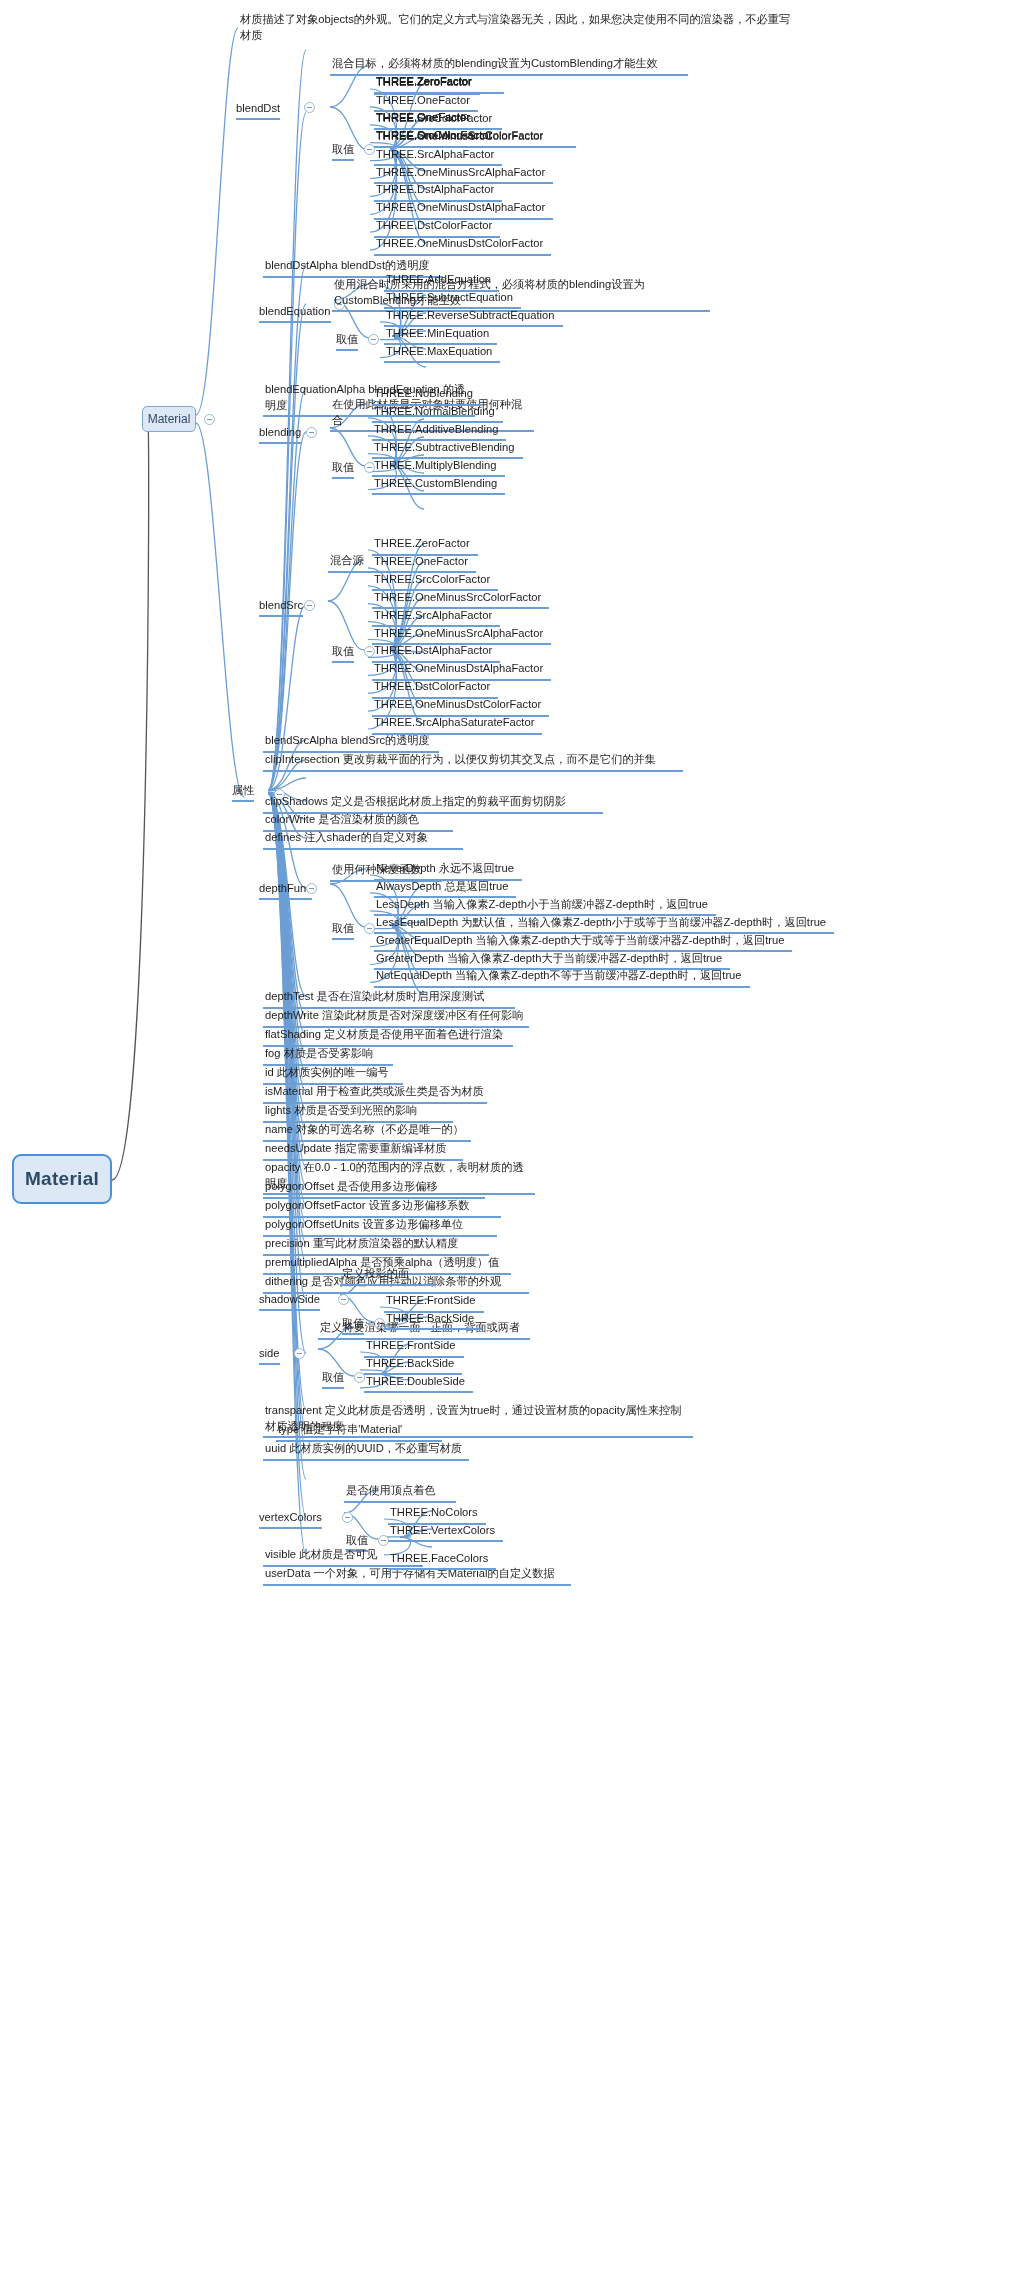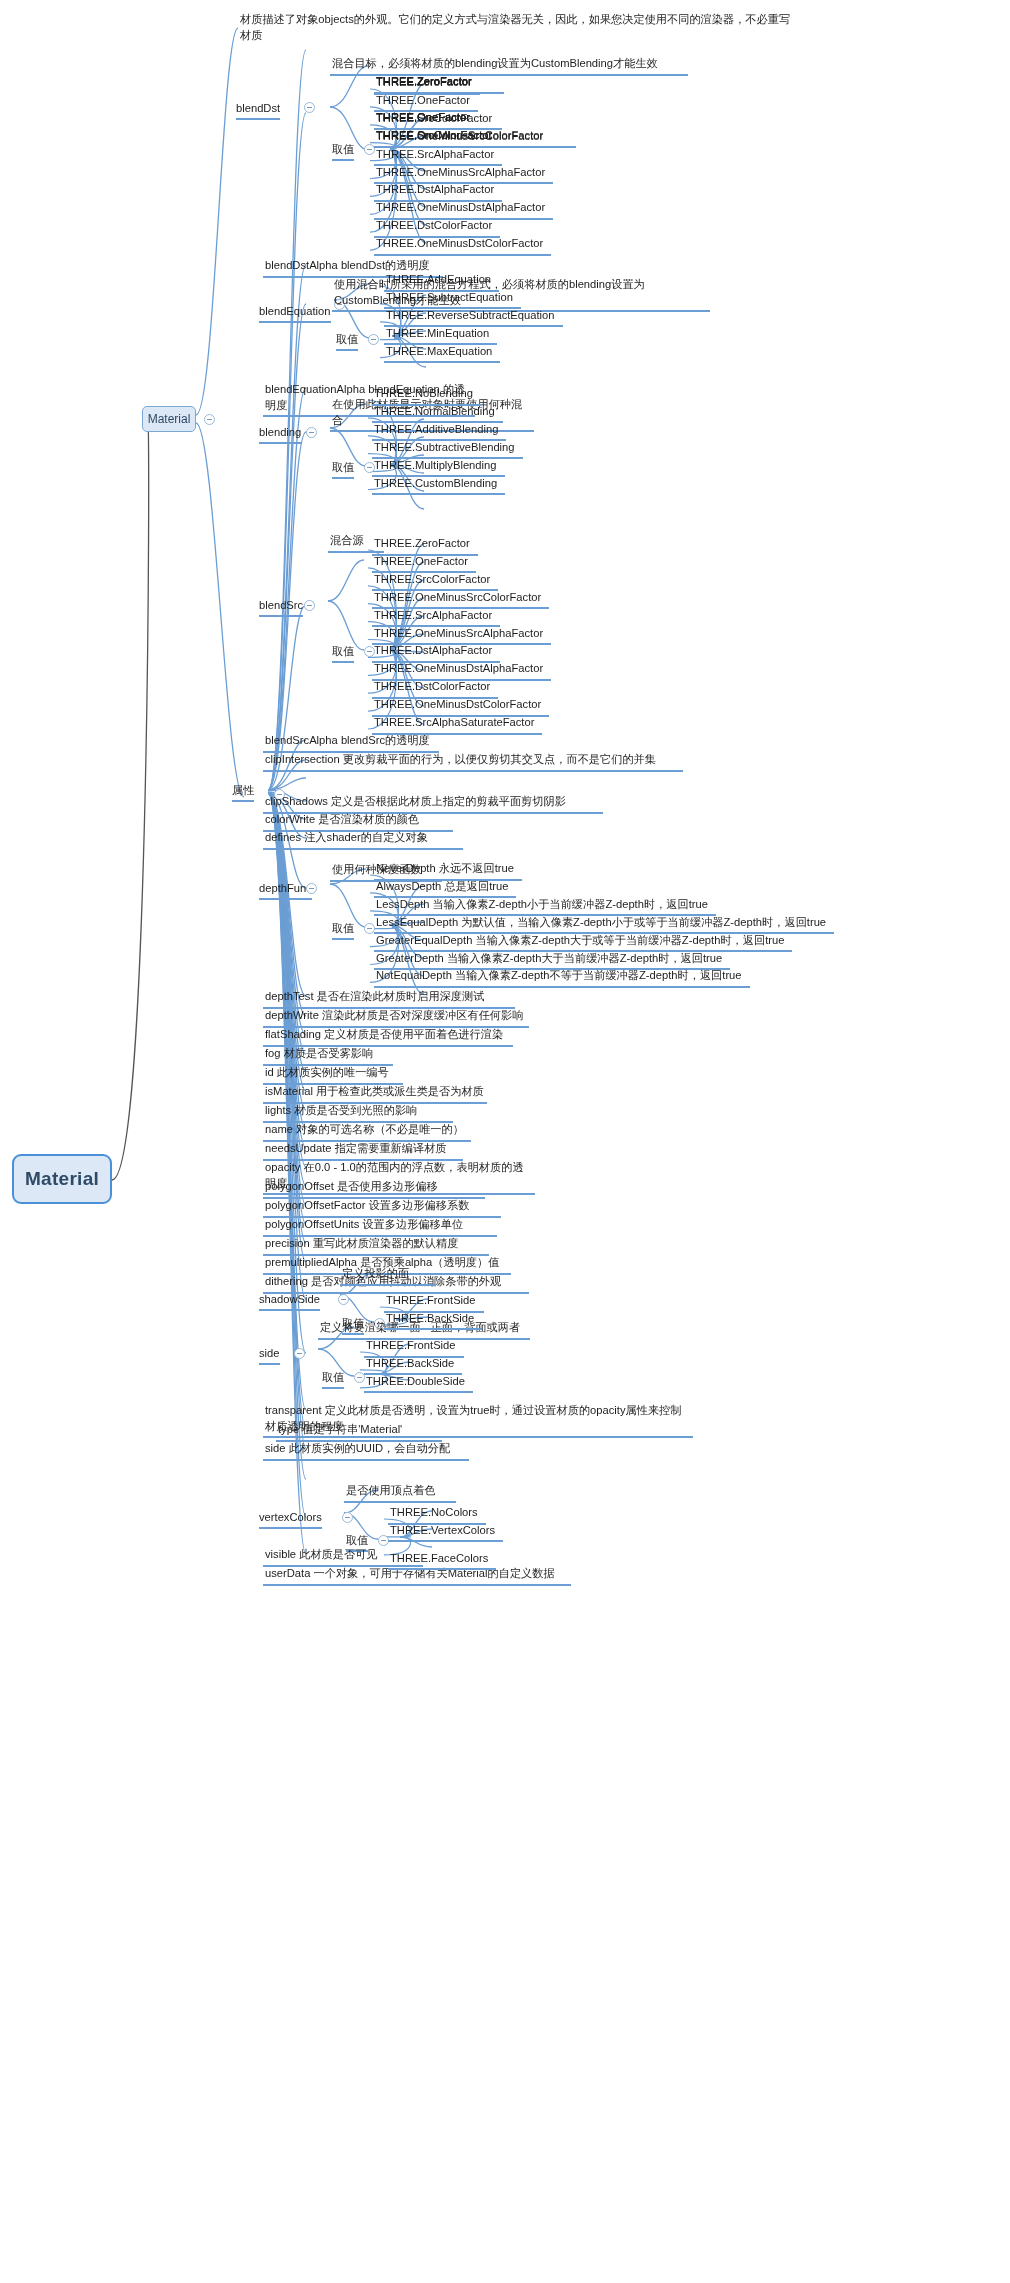--- a/index.html
+++ b/index.html
@@ -326,21 +326,21 @@
   <div class="topic ul" style="left:330px;top:397px;width:204px;">在使用此材质显示对象时要使用何种混合</div>
   <div class="label" style="left:332px;top:460px;">
     <span>取值</span>
   </div>
   <div class="toggle" style="left:364px;top:462px;"></div>
 
   <div class="label" style="left:259px;top:598px;">
     <span>blendSrc</span>
   </div>
   <div class="toggle" style="left:304px;top:600px;"></div>
-  <div class="topic ul" style="left:328px;top:533px;width:56px;">混合源</div>
+  <div class="topic ul" style="left:328px;top:553px;width:56px;">混合源</div>
   <div class="label" style="left:332px;top:644px;">
     <span>取值</span>
   </div>
   <div class="toggle" style="left:364px;top:646px;"></div>
 
   <div class="topic ul" style="left:263px;top:733px;width:176px;">blendSrcAlpha blendSrc的透明度</div>
   <div class="topic ul" style="left:263px;top:752px;width:420px;">clipIntersection 更改剪裁平面的行为，以便仅剪切其交叉点，而不是它们的并集</div>
   <div class="topic ul" style="left:263px;top:794px;width:340px;">clipShadows 定义是否根据此材质上指定的剪裁平面剪切阴影</div>
   <div class="topic ul" style="left:263px;top:812px;width:190px;">colorWrite 是否渲染材质的颜色</div>
   <div class="topic ul" style="left:263px;top:830px;width:200px;">defines 注入shader的自定义对象</div>
@@ -387,21 +387,21 @@
   </div>
   <div class="toggle" style="left:294px;top:1348px;"></div>
   <div class="topic ul" style="left:318px;top:1320px;width:212px;">定义将要渲染哪一面 - 正面，背面或两者</div>
   <div class="label" style="left:322px;top:1370px;">
     <span>取值</span>
   </div>
   <div class="toggle" style="left:354px;top:1372px;"></div>
 
   <div class="topic ul" style="left:263px;top:1403px;width:430px;">transparent 定义此材质是否透明，设置为true时，通过设置材质的opacity属性来控制材质透明的程度</div>
   <div class="topic ul" style="left:263px;top:1422px;width:166px;margin-left:13px;">type 值是字符串'Material'</div>
-  <div class="topic ul" style="left:263px;top:1441px;width:206px;">side 此材质实例的UUID，会自动分配</div>
+  <div class="topic ul" style="left:263px;top:1441px;width:206px;">uuid 此材质实例的UUID，不必重写材质</div>
 
   <div class="label" style="left:259px;top:1510px;">
     <span>vertexColors</span>
   </div>
   <div class="toggle" style="left:342px;top:1512px;"></div>
   <div class="topic ul" style="left:344px;top:1483px;width:112px;">是否使用顶点着色</div>
   <div class="label" style="left:346px;top:1533px;">
     <span>取值</span>
   </div>
   <div class="toggle" style="left:378px;top:1535px;"></div>

